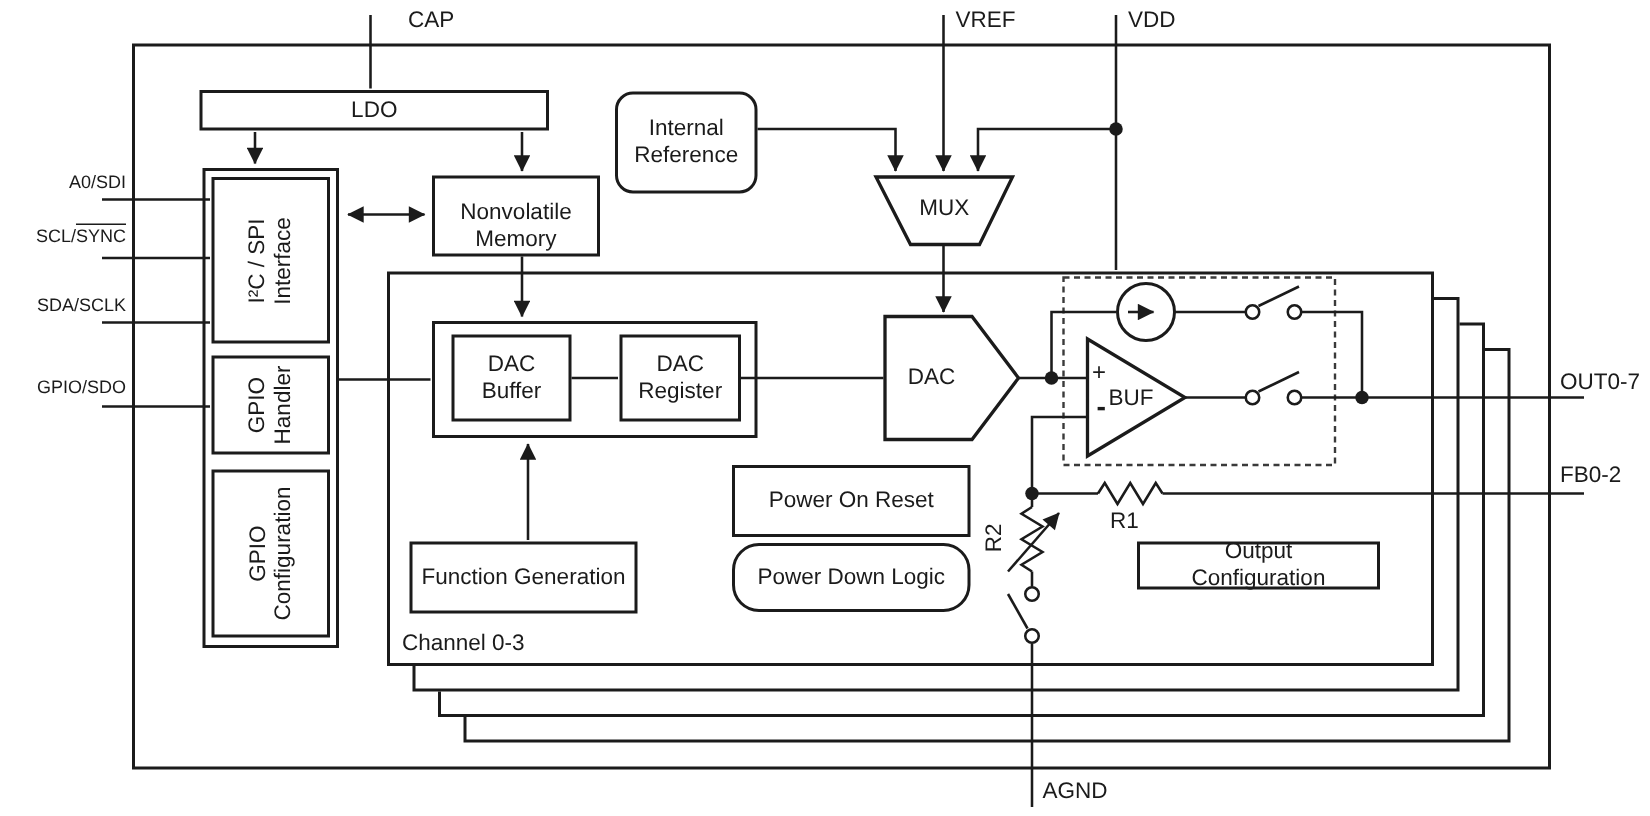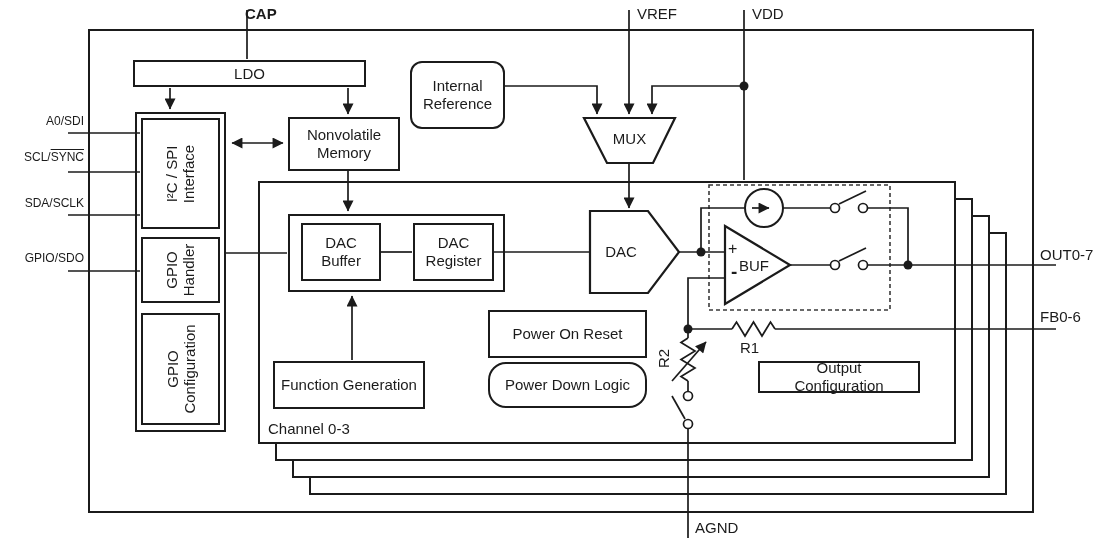--- a/index.html
+++ b/index.html
@@ -57,21 +57,21 @@
       <div>Handler</div>
     </div>
   </div>
   <div class="box z7" style="left:141px;top:313px;width:79px;height:112px;">
     <div class="vtext">
       <div>GPIO</div>
       <div>Configuration</div>
     </div>
   </div>
 
-  <div class="box z6" style="left:288px;top:117px;width:112px;height:54px;">
+  <div class="box z6" style="left:288px;top:117px;width:112px;height:54px;align-items:flex-end;">
     <div>
       <div>Nonvolatile</div>
       <div>Memory</div>
     </div>
   </div>
 
   <div class="plainrect z6" style="left:288px;top:214px;width:217px;height:78px;"></div>
   <div class="box z7" style="left:301px;top:223px;width:80px;height:58px;">
     <div>
       <div>DAC</div>
@@ -169,31 +169,31 @@
     </g>
 
     <g fill="#1b1b1b">
       <circle cx="744" cy="86" r="4.5"></circle>
       <circle cx="701" cy="252" r="4.5"></circle>
       <circle cx="908" cy="265" r="4.5"></circle>
       <circle cx="688" cy="329" r="4.5"></circle>
     </g>
   </svg>
 
-  <div class="lbl" style="left:245px;top:6px;font-weight:bold;">CAP</div>
+  <div class="lbl" style="left:272px;top:6px;">CAP</div>
   <div class="lbl" style="left:637px;top:6px;">VREF</div>
   <div class="lbl" style="left:752px;top:6px;">VDD</div>
 
   <div class="pin-l" style="top:114px;"><span>A0/SDI</span><span class="over"></span></div>
   <div class="pin-l" style="top:150px;"><span>SCL/</span><span class="over">SYNC</span></div>
   <div class="pin-l" style="top:196px;"><span>SDA/SCLK</span><span class="over"></span></div>
   <div class="pin-l" style="top:251px;"><span>GPIO/SDO</span><span class="over"></span></div>
 
   <div class="lbl" style="left:1040px;top:247px;">OUT0-7</div>
-  <div class="lbl" style="left:1040px;top:309px;">FB0-6</div>
+  <div class="lbl" style="left:1040px;top:309px;">FB0-2</div>
   <div class="lbl" style="left:695px;top:520px;">AGND</div>
 
   <div class="lbl ctr" style="left:584px;top:131px;width:91px;">MUX</div>
   <div class="lbl ctr" style="left:590px;top:244px;width:62px;">DAC</div>
   <div class="lbl" style="left:739px;top:258px;">BUF</div>
   <div class="lbl" style="left:728px;top:241px;font-size:16px;">+</div>
   <div class="lbl" style="left:731px;top:264px;font-size:19px;font-weight:bold;">-</div>
   <div class="lbl" style="left:740px;top:340px;">R1</div>
   <div class="lbl ctr" style="left:648px;top:351px;width:30px;transform:rotate(-90deg);">R2</div>
   <div class="lbl" style="left:268px;top:421px;">Channel 0-3</div>

